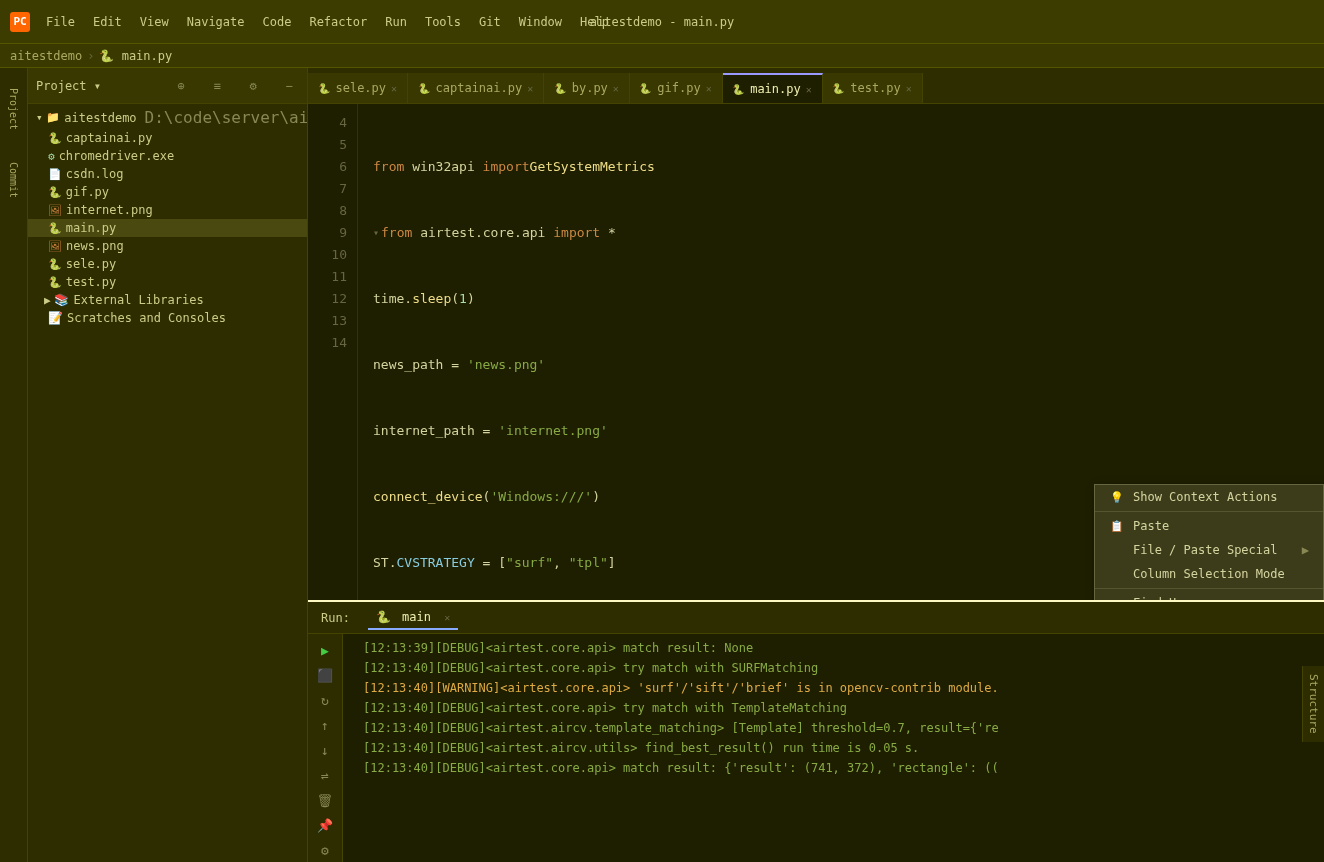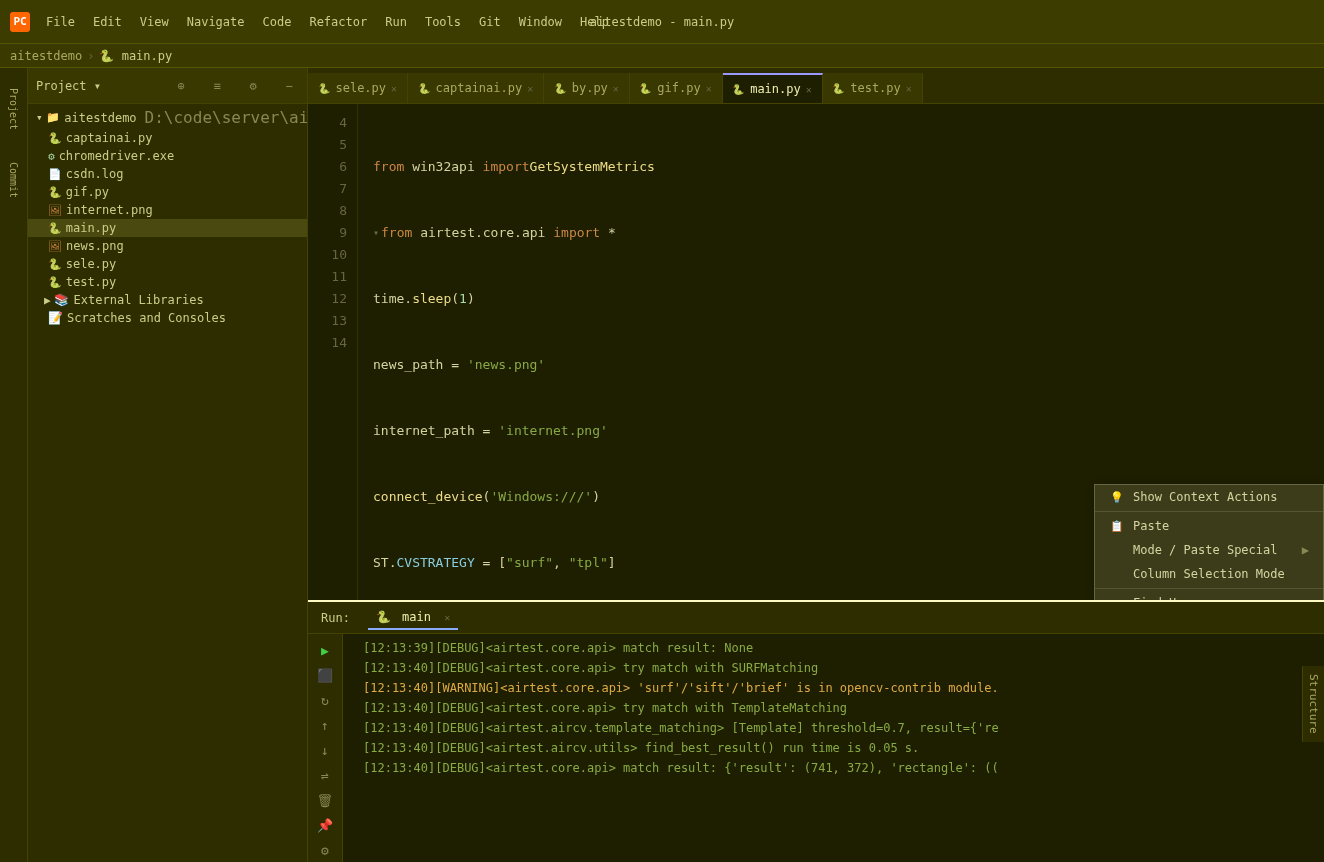--- a/index.html
+++ b/index.html
@@ -471,21 +471,21 @@
           <span class="ctx-icon">💡</span>
           <span>Show Context Actions</span>
         </div>
         <div class="ctx-separator"></div>
         <div class="ctx-item">
           <span class="ctx-icon">📋</span>
           <span>Paste</span>
         </div>
         <div class="ctx-item">
           <span class="ctx-icon"></span>
-          <span>Mode / Paste Special</span>
+          <span>File / Paste Special</span>
           <span class="ctx-arrow">▶</span>
         </div>
         <div class="ctx-item">
           <span class="ctx-icon"></span>
           <span>Column Selection Mode</span>
         </div>
         <div class="ctx-separator"></div>
         <div class="ctx-item">
           <span class="ctx-icon"></span>
           <span>Find Usages</span>

